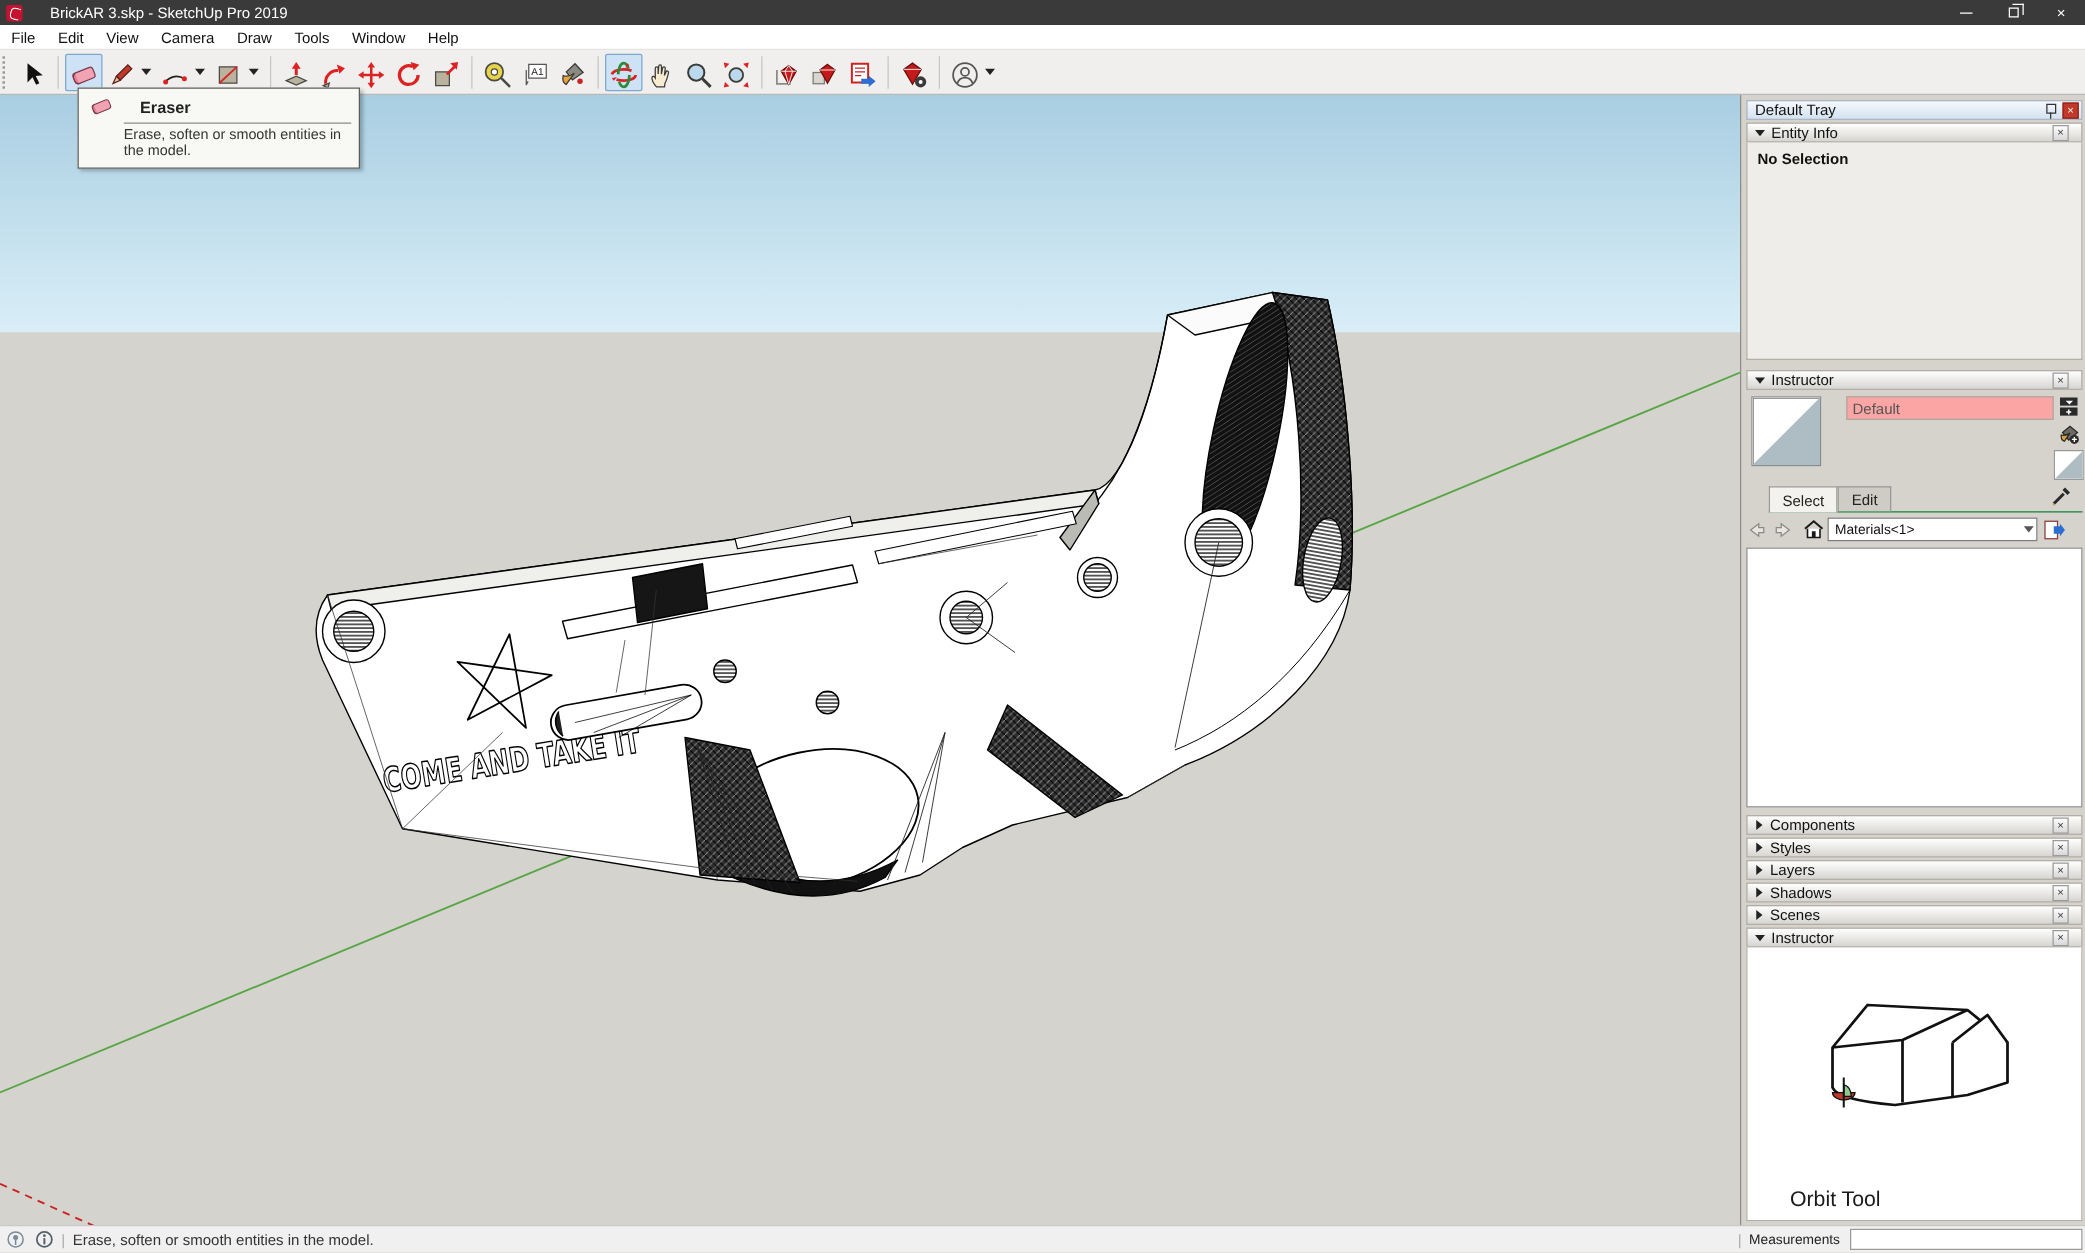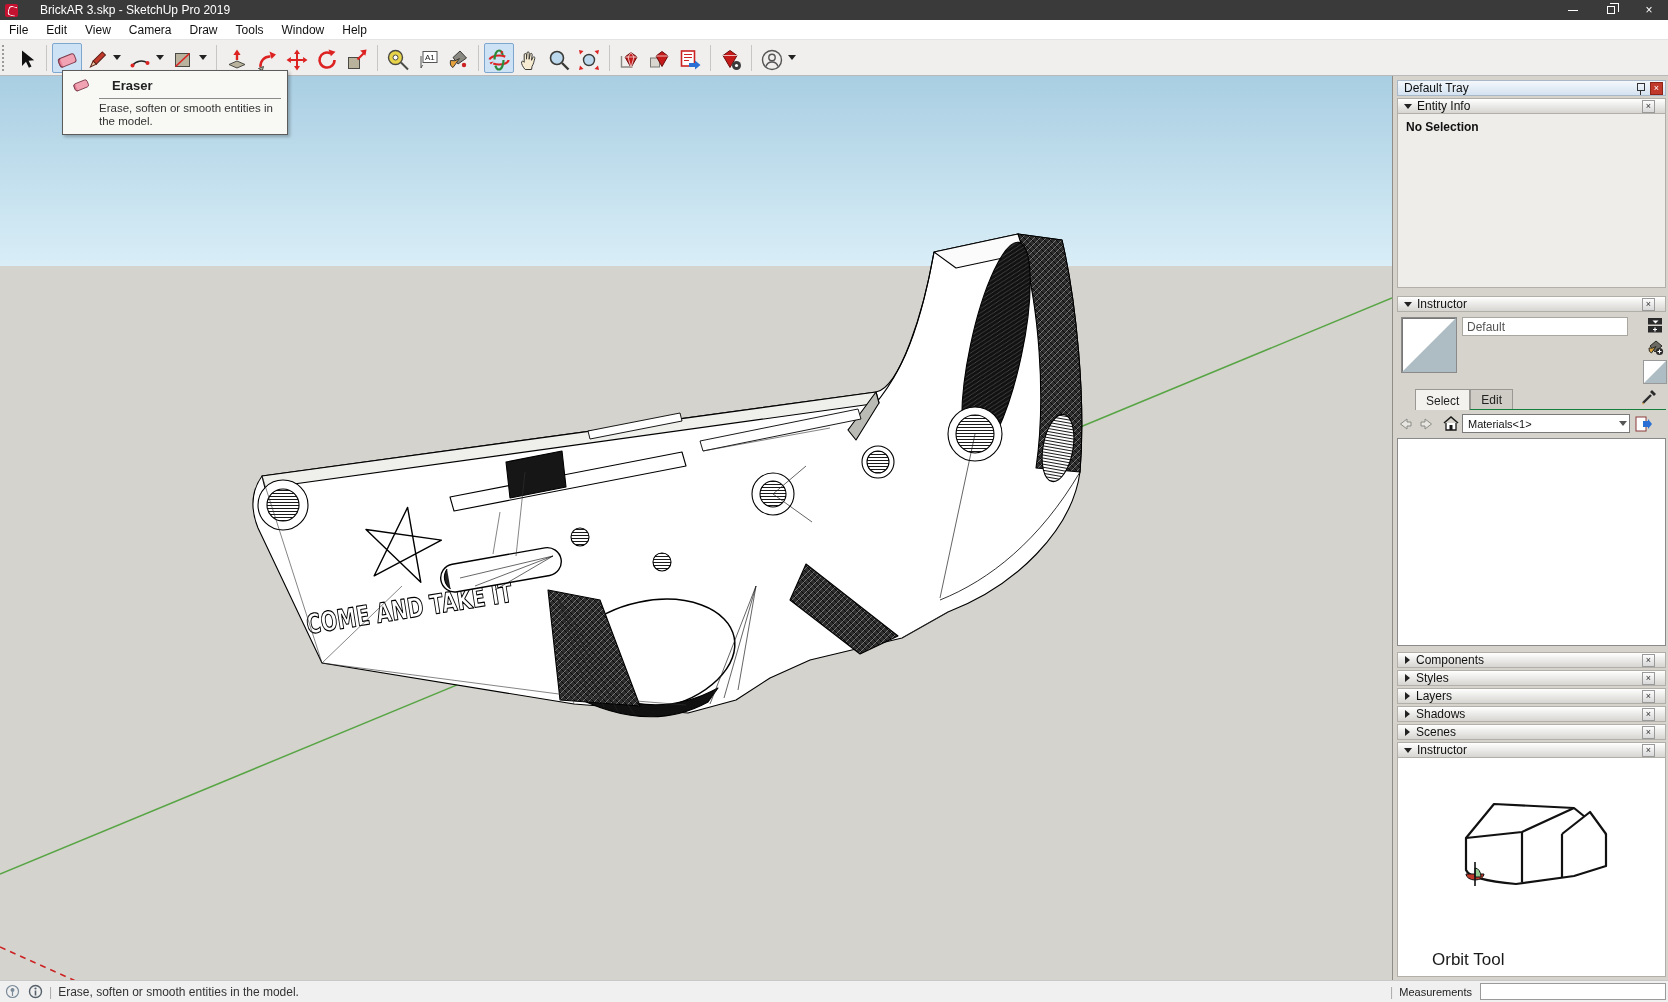--- a/index.html
+++ b/index.html
@@ -53,21 +53,21 @@
   #tray-close { width:13px; height:13px; background:#c0392b; border:1px solid #8e2318; color:#fff; font-size:9px; line-height:11px; text-align:center; }
   #pin-icon { width:11px; height:13px; margin-right:4px; position:relative; }
   #pin-icon::before { content:""; position:absolute; left:2px; top:1px; width:6px; height:6px; border:1.5px solid #333; }
   #pin-icon::after { content:""; position:absolute; left:4.5px; top:8px; width:1.5px; height:5px; background:#333; }
   #entity-content { height:174px; background:#efedea; border:1px solid #b2afa8; border-top:none; padding:6px 8px; }
   #entity-status { font-size:12px; font-weight:bold; color:#111; }
   #materials-head { margin-top:8px; }
   #materials-body { height:76px; position:relative; }
   #mat-preview { position:absolute; left:4px; top:5px; width:56px; height:56px; background:#fff; border:1px solid #8a8a8a; box-shadow:inset 1px 1px 0 #777; }
   #mat-preview .tri { position:absolute; left:0; top:0; width:0; height:0; border-left:54px solid transparent; border-bottom:54px solid #aebcc4; }
-  #mat-name { position:absolute; left:65px; top:5px; width:166px; height:19px; background:#ffffff; border:1px solid #a9a7a0; font-size:12px; color:#555; padding:0 4px; font-family:"Liberation Sans",sans-serif; }
+  #mat-name { position:absolute; left:80px; top:5px; width:166px; height:19px; background:#fca5a5; border:1px solid #a9a7a0; font-size:12px; color:#555; padding:0 4px; font-family:"Liberation Sans",sans-serif; }
   .mat-side-ico { position:absolute; left:250px; width:17px; height:17px; }
   #mat-swatch-small { position:absolute; left:246px; top:48px; width:24px; height:24px; background:#fff; border:1px solid #999; overflow:hidden; }
   #mat-swatch-small .tri { position:absolute; left:0; top:0; width:0; height:0; border-left:22px solid transparent; border-bottom:22px solid #aebcc4; }
   #mat-tabs { height:22px; display:flex; align-items:flex-end; border-bottom:1px solid #15803d; position:relative;margin-left:18px; }
   .tab { font-size:12px; padding:3px 10px 2px 10px; border:1px solid #9a9894; border-bottom:none; background:#cfccc5; color:#222; }
   .tab.active { background:#f4f2ef; position:relative; top:1px; padding-top:4px; }
   #eyedropper { position:absolute; right:8px; bottom:3px; }
   #mat-nav { height:24px; display:flex; align-items:center; padding-top:3px; }
   #mat-dropdown { width:168px; height:19px; background:#fff; border:1px solid #7a7a7a; margin-left:2px; font-size:11px; color:#111; display:flex; align-items:center; padding:0 2px 0 5px; }
   #mat-dropdown .spacer { flex:1; }

